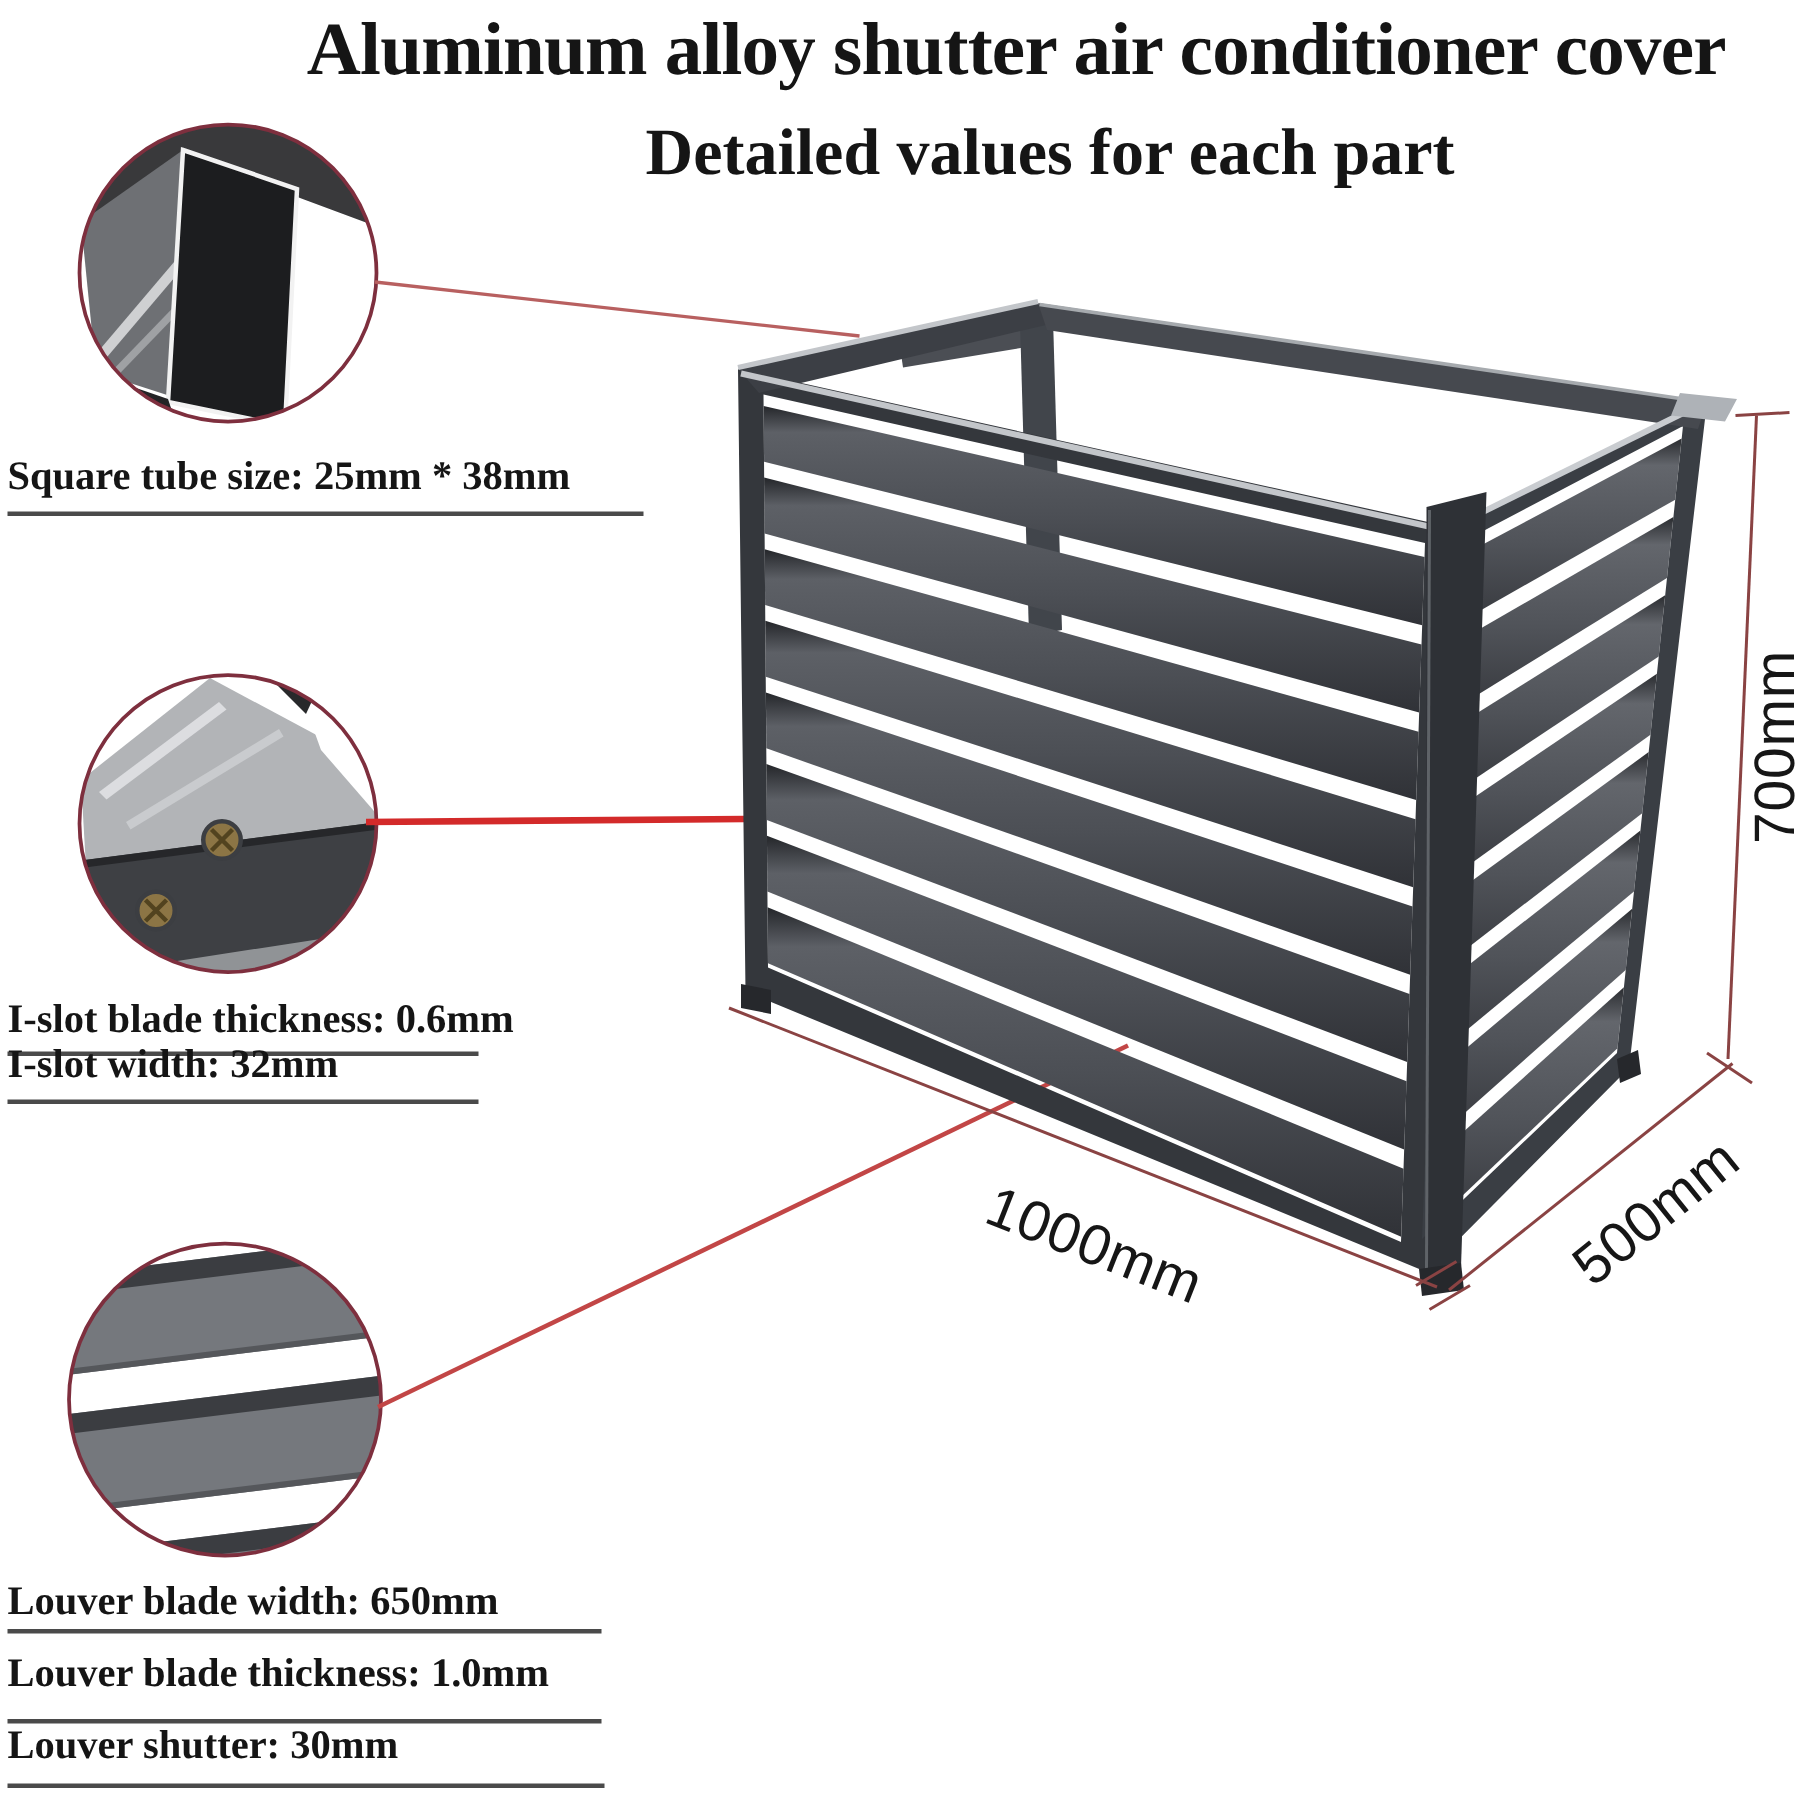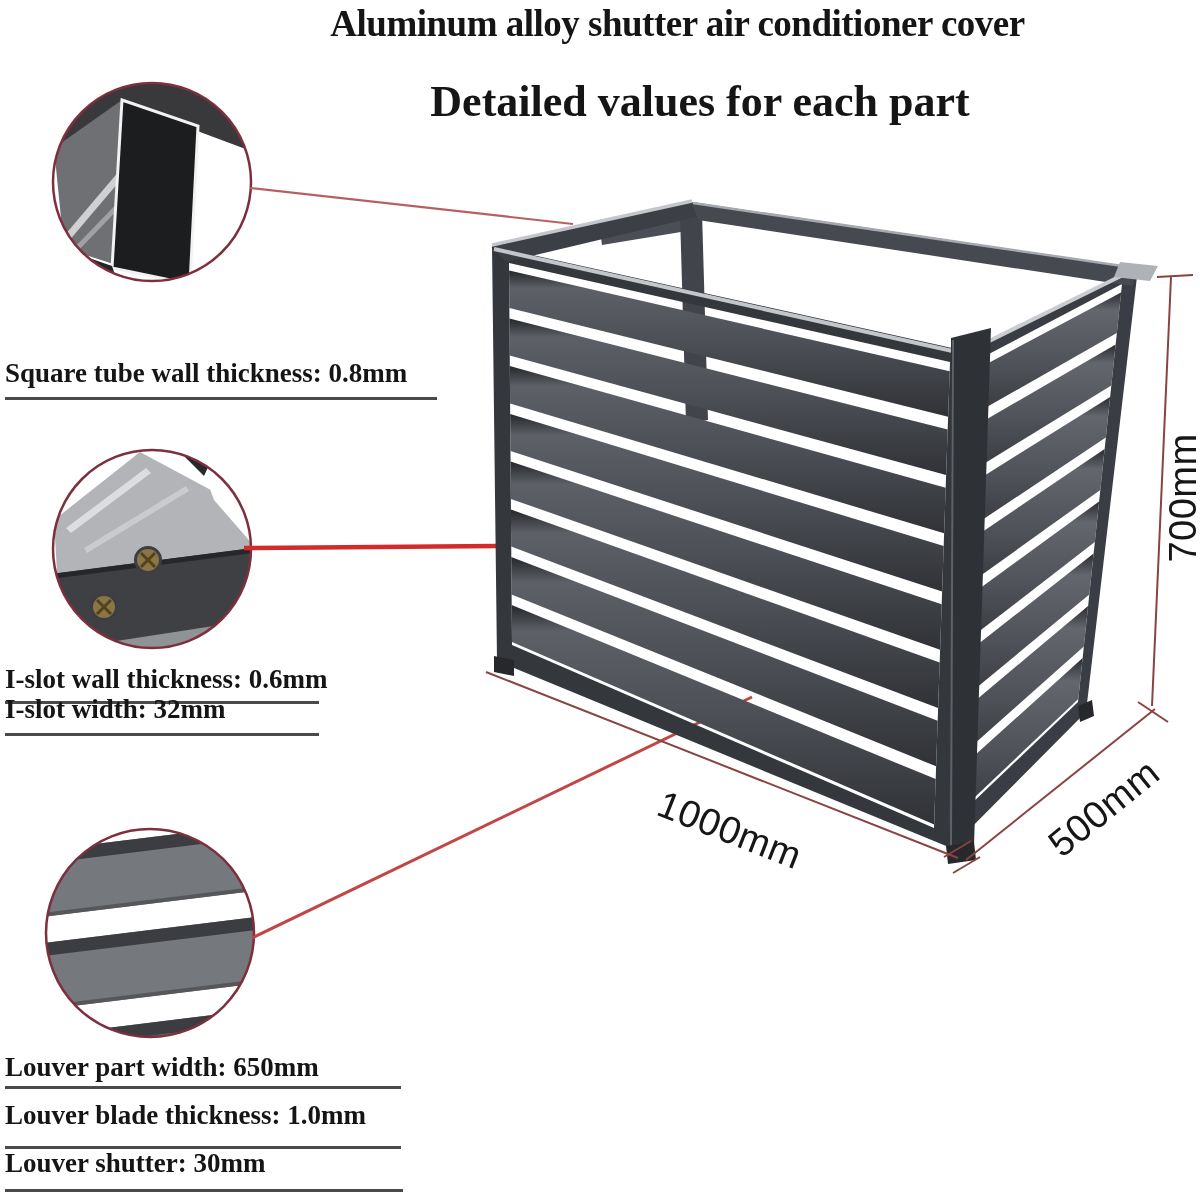--- a/index.html
+++ b/index.html
@@ -1,21 +1,21 @@
 <!DOCTYPE html>
 <html style="--background: #ffffff; --text: #151515; --underline: #4a4a4a; --callout-circle-border: #7e2f3e; --callout-line-top: #b86060; --callout-line-middle: #d32a2a; --callout-line-bottom: #c24646; --dimension-line: #8a4343; --frame: #34373c; --frame-right: #3a3e44; --louver-dark: #303237; --louver-light: #5d6066;"><head>
 <meta charset="utf-8">
 <style>
   html,body{margin:0;padding:0;width:1200px;height:1200px;overflow:hidden;
     background:var(--background,#fff);
     font-family:"Liberation Serif", serif;}
   .stage{position:relative;width:1200px;height:1200px;}
   .scene{position:absolute;top:0;left:0;}
   .title1{position:absolute;top:2px;left:155px;width:1045px;text-align:center;
-    font-weight:700;font-size:37px;line-height:1.2;letter-spacing:-0.5px;color:var(--text,#151515);}
+    font-weight:700;font-size:50px;line-height:1.2;letter-spacing:-0.5px;color:var(--text,#151515);}
   .title2{position:absolute;top:76px;left:195px;width:1010px;text-align:center;
     font-weight:700;font-size:44px;line-height:1.2;color:var(--text,#151515);}
   .label{position:absolute;left:5px;font-weight:700;font-size:27px;line-height:33px;
     color:var(--text,#151515);white-space:nowrap;overflow:visible;
     border-bottom:3px solid var(--underline,#4a4a4a);}
   .dimtext{font-family:"Liberation Sans", sans-serif;font-size:38px;fill:#161616;letter-spacing:0.5px;}
   .ring{fill:none;stroke:var(--callout-circle-border,#7e2f3e);stroke-width:2.5px;}
   .dim{stroke:var(--dimension-line,#8a4343);stroke-width:2px;fill:none;}
   .cl-top{stroke:var(--callout-line-top,#b86060);stroke-width:2.2px;}
   .cl-mid{stroke:var(--callout-line-middle,#d32a2a);stroke-width:4.5px;}
@@ -166,19 +166,19 @@
   <g>
     <line class="dim" x1="1171" y1="277" x2="1152" y2="706"></line>
     <line class="dim" x1="1157" y1="277" x2="1193" y2="275"></line>
     <text class="dimtext" text-anchor="middle" transform="translate(1196,498) rotate(-90)">700mm</text>
   </g>
 </svg>
 
   <div class="title1">Aluminum alloy shutter air conditioner cover</div>
   <div class="title2">Detailed values for each part</div>
 
-  <div class="label" style="top:357px;width:432px;padding-bottom:7px">Square tube wall thickness: 0.8mm</div>
-  <div class="label" style="top:663px;width:314px;padding-bottom:5px">I-slot wall thickness: 0.6mm</div>
+  <div class="label" style="top:301px;width:424px;padding-bottom:7px">Square tube size: 25mm * 38mm</div>
+  <div class="label" style="top:663px;width:314px;padding-bottom:5px">I-slot blade thickness: 0.6mm</div>
   <div class="label" style="top:693px;width:314px;padding-bottom:7px">I-slot width: 32mm</div>
-  <div class="label" style="top:1051px;width:396px;padding-bottom:2px">Louver part width: 650mm</div>
+  <div class="label" style="top:1051px;width:396px;padding-bottom:2px">Louver blade width: 650mm</div>
   <div class="label" style="top:1099px;width:396px;padding-bottom:14px">Louver blade thickness: 1.0mm</div>
   <div class="label" style="top:1147px;width:398px;padding-bottom:9px">Louver shutter: 30mm</div>
 </div>
 
 </body></html>

